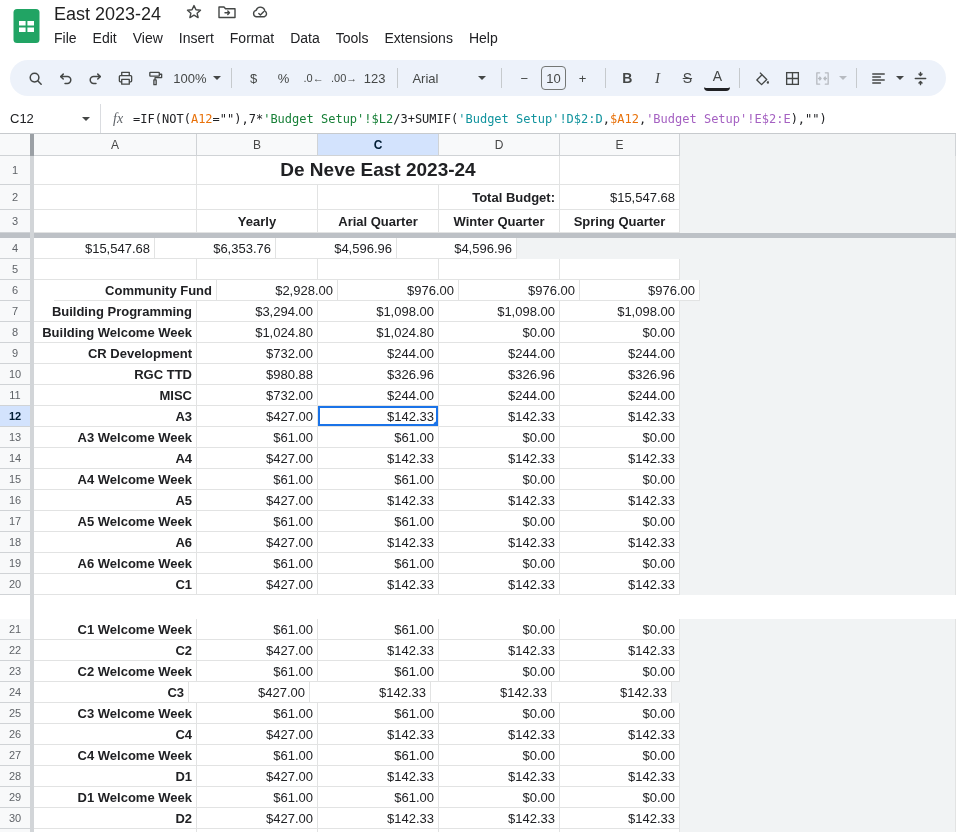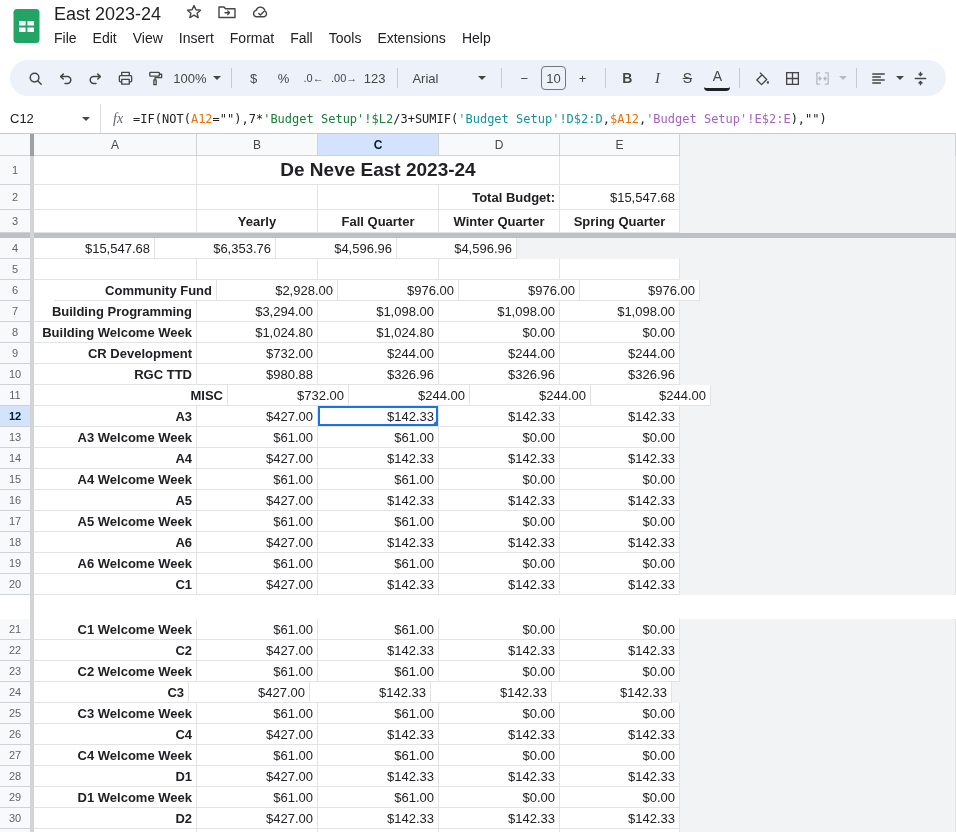--- a/index.html
+++ b/index.html
@@ -105,21 +105,21 @@
         </svg>
       </span>
     </span>
   </div>
   <div class="menubar">
       <span class="menu-item">File</span>
       <span class="menu-item">Edit</span>
       <span class="menu-item">View</span>
       <span class="menu-item">Insert</span>
       <span class="menu-item">Format</span>
-      <span class="menu-item">Fall</span>
+      <span class="menu-item">Data</span>
       <span class="menu-item">Tools</span>
       <span class="menu-item">Extensions</span>
       <span class="menu-item">Help</span>
     </div>
 </div>
 
 <div class="toolbar-wrap">
   <div class="toolbar">
     <span class="tb">
       <svg width="17" height="17" viewBox="0 0 18 18" fill="none" stroke="#444746" stroke-width="1.6" stroke-linecap="round">
@@ -253,21 +253,21 @@
       <div class="cell" style="width: 121px; flex: 0 0 auto;"></div>
       <div class="cell lab" style="width: 121px; flex: 0 0 auto;">Total Budget:</div>
       <div class="cell num" style="width: 120px; flex: 0 0 auto;">$15,547.68</div>
       <div class="cell filler"></div>
     </div>
     <div class="grow" style="height: 23px;">
       <div class="rownum">3</div>
       <div class="gapcell"></div>
       <div class="cell" style="width: 163px; flex: 0 0 auto;"></div>
       <div class="cell ctr" style="width: 121px; flex: 0 0 auto;">Yearly</div>
-      <div class="cell ctr" style="width: 121px; flex: 0 0 auto;">Fall Quarter</div>
+      <div class="cell ctr" style="width: 121px; flex: 0 0 auto;">Arial Quarter</div>
       <div class="cell ctr" style="width: 121px; flex: 0 0 auto;">Winter Quarter</div>
       <div class="cell ctr" style="width: 120px; flex: 0 0 auto;">Spring Quarter</div>
       <div class="cell filler"></div>
     </div>
     <div class="hstrip"></div>
     <div class="grow" style="height: 21px;">
       <div class="rownum">4</div>
       <div class="gapcell"></div>
       <div class="cell num" style="width: 121px; flex: 0 0 auto;">$15,547.68</div>
       <div class="cell num" style="width: 121px; flex: 0 0 auto;">$6,353.76</div>
@@ -331,21 +331,21 @@
       <div class="cell lab" style="width: 163px; flex: 0 0 auto;">RGC TTD</div>
       <div class="cell num" style="width: 121px; flex: 0 0 auto;">$980.88</div>
       <div class="cell num" style="width: 121px; flex: 0 0 auto;">$326.96</div>
       <div class="cell num" style="width: 121px; flex: 0 0 auto;">$326.96</div>
       <div class="cell num" style="width: 120px; flex: 0 0 auto;">$326.96</div>
       <div class="cell filler"></div>
     </div>
     <div class="grow" style="height: 21px;">
       <div class="rownum">11</div>
       <div class="gapcell"></div>
-      <div class="cell lab" style="width: 194px; flex: 0 0 auto;">MISC</div>
+      <div class="cell lab" style="width: 163px; flex: 0 0 auto;">MISC</div>
       <div class="cell num" style="width: 121px; flex: 0 0 auto;">$732.00</div>
       <div class="cell num" style="width: 121px; flex: 0 0 auto;">$244.00</div>
       <div class="cell num" style="width: 121px; flex: 0 0 auto;">$244.00</div>
       <div class="cell num" style="width: 120px; flex: 0 0 auto;">$244.00</div>
       <div class="cell filler"></div>
     </div>
     <div class="grow" style="height: 21px;">
       <div class="rownum sel">12</div>
       <div class="gapcell"></div>
       <div class="cell lab" style="width: 163px; flex: 0 0 auto;">A3</div>

